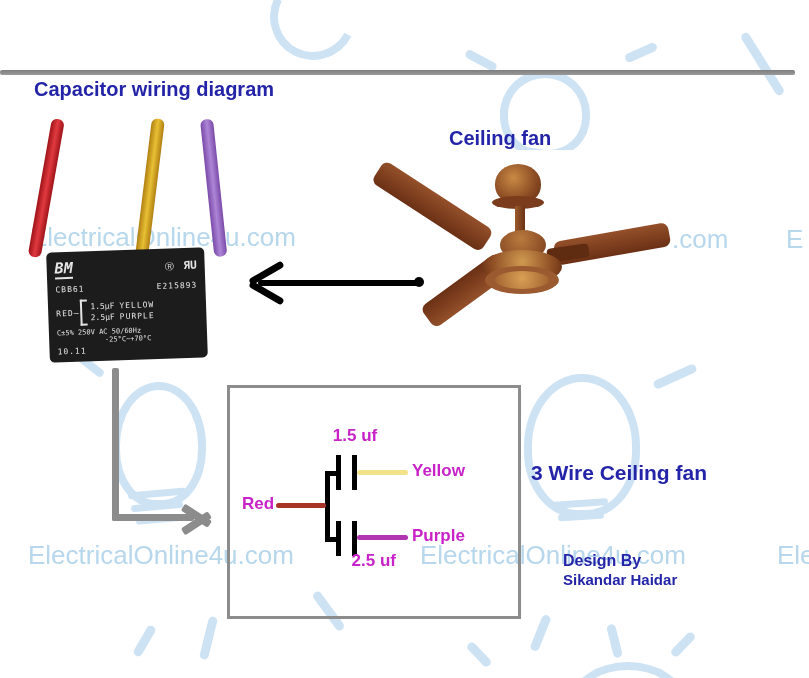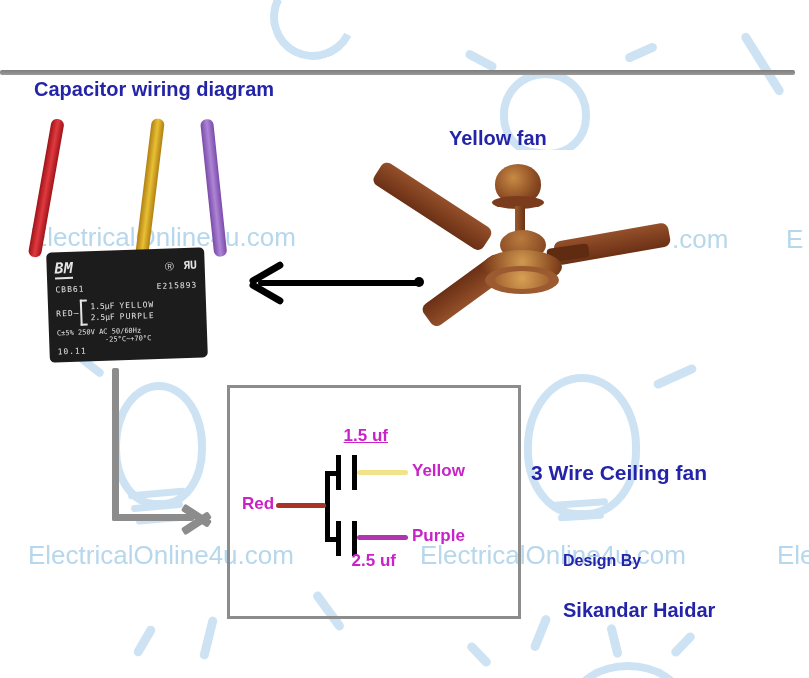--- a/index.html
+++ b/index.html
@@ -111,21 +111,21 @@
           <span>YELLOW</span><br>
           <span>PURPLE</span>
         </div>
       </div>
       <div class="tiny" style="margin-top:3px;">C±5% 250V AC 50/60Hz</div>
       <div class="tiny" style="text-align:center;">-25°C~+70°C</div>
       <div class="small" style="margin-top:2px;">10.11</div>
     </div>
   </div>
 
-  <span class="h" style="left:449px;top:127px;font-size:20px;">Yellow fan</span>
+  <span class="h" style="left:449px;top:127px;font-size:20px;">Ceiling fan</span>
   <div id="fan">
     <div class="fan-part blade" style="left:17px;top:10px;width:130px;height:26px;transform:rotate(33deg);transform-origin:0 0;"></div>
     <div class="fan-part blade" style="left:187px;top:92px;width:116px;height:24px;transform:rotate(-10deg);transform-origin:0 50%;"></div>
     <div class="fan-part" style="left:179px;top:96px;width:42px;height:14px;background:#5f2c12;border-radius:4px;transform:rotate(-8deg);"></div>
     <div class="fan-part blade" style="left:144px;top:123px;width:95px;height:26px;transform:rotate(144deg);transform-origin:0 0;"></div>
     <div class="fan-part" style="left:127px;top:14px;width:46px;height:40px;border-radius:50% 50% 46% 46%;background:radial-gradient(circle at 40% 35%,#c98a45,#8a4a22 60%,#5f2c12);"></div>
     <div class="fan-part" style="left:124px;top:46px;width:52px;height:13px;border-radius:50%;background:#7a3c1c;"></div>
     <div class="fan-part" style="left:147px;top:56px;width:10px;height:34px;background:linear-gradient(90deg,#9a5a2c,#6b3315);"></div>
     <div class="fan-part" style="left:132px;top:80px;width:46px;height:30px;border-radius:50%;background:radial-gradient(circle at 45% 30%,#b97a3e,#7a3c1c);"></div>
     <div class="fan-part" style="left:114px;top:100px;width:80px;height:34px;border-radius:50%;background:radial-gradient(circle at 50% 35%,#d09a50,#8a4a22 70%,#5f2c12);"></div>
@@ -137,34 +137,34 @@
   <div class="blk" style="left:250px;top:279px;width:38px;height:7px;border-radius:4px;transform:rotate(-30deg);transform-origin:0 50%;"></div>
   <div class="blk" style="left:250px;top:280px;width:38px;height:7px;border-radius:4px;transform:rotate(30deg);transform-origin:0 50%;"></div>
   <div class="blk" style="left:414px;top:277px;width:10px;height:10px;border-radius:50%;"></div>
 
   <div class="grayline" style="left:112px;top:368px;width:7px;height:153px;"></div>
   <div class="grayline" style="left:112px;top:514px;width:82px;height:7px;"></div>
   <div class="grayline" style="left:183px;top:503px;width:32px;height:8px;transform:rotate(33deg);transform-origin:0 50%;"></div>
   <div class="grayline" style="left:183px;top:528px;width:32px;height:8px;transform:rotate(-33deg);transform-origin:0 50%;"></div>
 
   <div id="schem-box"></div>
-  <span class="mag" style="left:322px;top:426px;width:66px;text-align:right;text-decoration:underline;">1.5 uf</span>
+  <span class="mag" style="left:322px;top:426px;width:66px;text-align:center;">1.5 uf</span>
   <div class="blk" style="left:336px;top:455px;width:5px;height:35px;"></div>
   <div class="blk" style="left:352px;top:455px;width:5px;height:35px;"></div>
   <div class="wirebar" style="left:357px;top:470px;width:51px;height:5px;background:var(--schem-yellow);"></div>
   <span class="mag" style="left:412px;top:461px;">Yellow</span>
   <div class="blk" style="left:325px;top:471px;width:12px;height:5px;"></div>
   <div class="blk" style="left:325px;top:471px;width:5px;height:71px;"></div>
   <div class="blk" style="left:325px;top:537px;width:12px;height:5px;"></div>
   <div class="wirebar" style="left:276px;top:503px;width:50px;height:5px;background:var(--schem-red);"></div>
   <span class="mag" style="left:242px;top:494px;">Red</span>
   <div class="blk" style="left:336px;top:521px;width:5px;height:35px;"></div>
   <div class="blk" style="left:352px;top:521px;width:5px;height:35px;"></div>
   <div class="wirebar" style="left:357px;top:535px;width:51px;height:5px;background:var(--schem-purple);"></div>
   <span class="mag" style="left:412px;top:526px;">Purple</span>
   <span class="mag" style="left:330px;top:551px;width:66px;text-align:right;">2.5 uf</span>
 
   <span class="h" style="left:531px;top:461px;font-size:21px;">3 Wire Ceiling fan</span>
   <span class="h" style="left:563px;top:552px;font-size:16px;">Design By</span>
-  <span class="h" style="left:563px;top:571px;font-size:20px;margin-top:28px;">Sikandar Haidar</span>
+  <span class="h" style="left:563px;top:571px;font-size:15px;">Sikandar Haidar</span>
 
 
 </div>
 
 </body></html>

